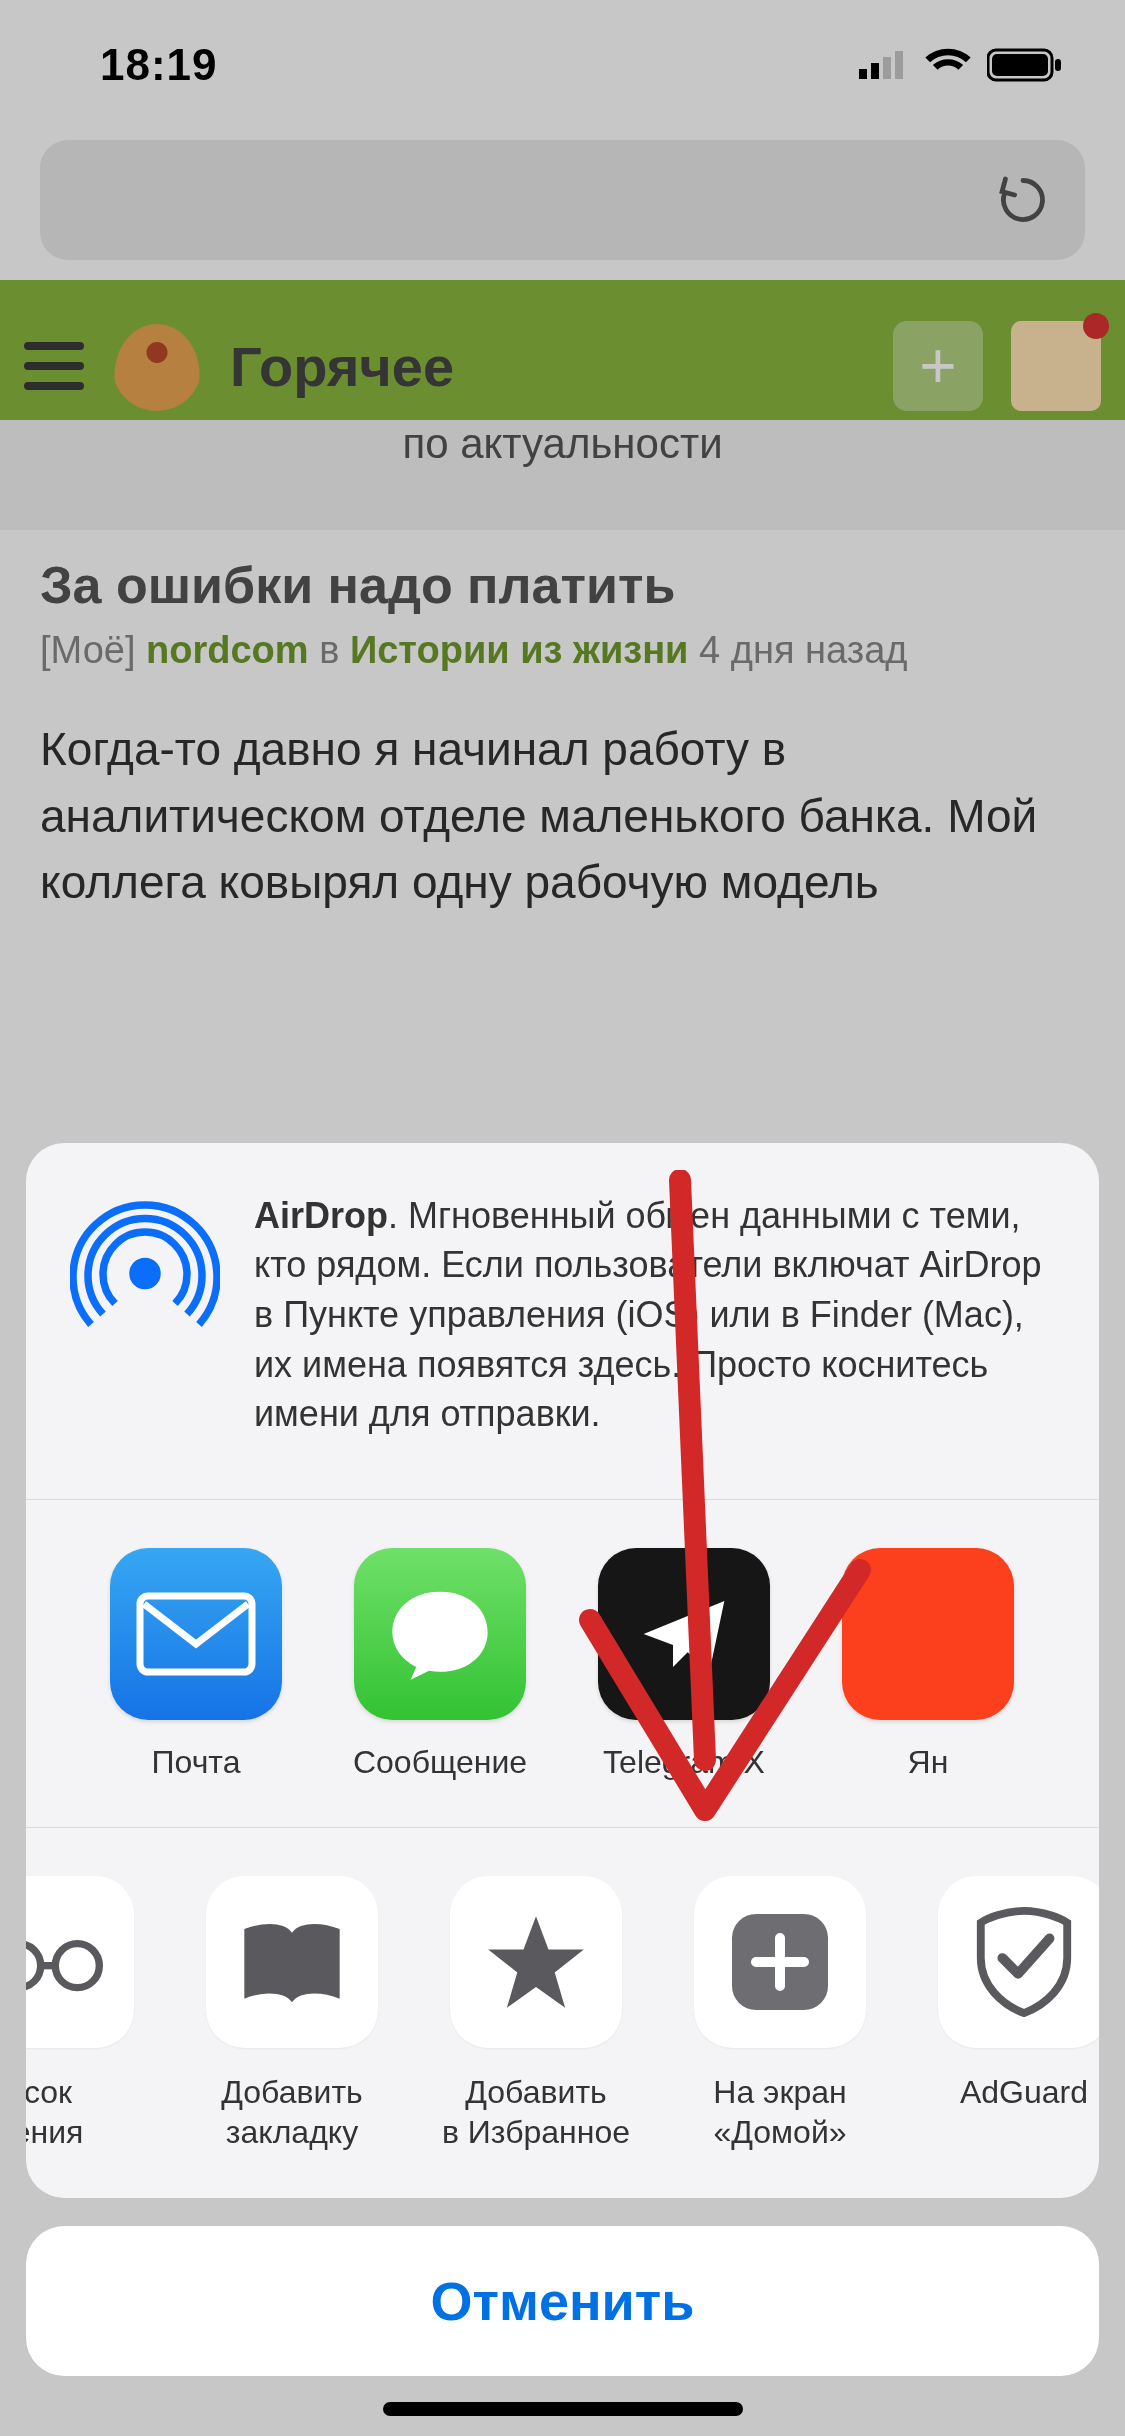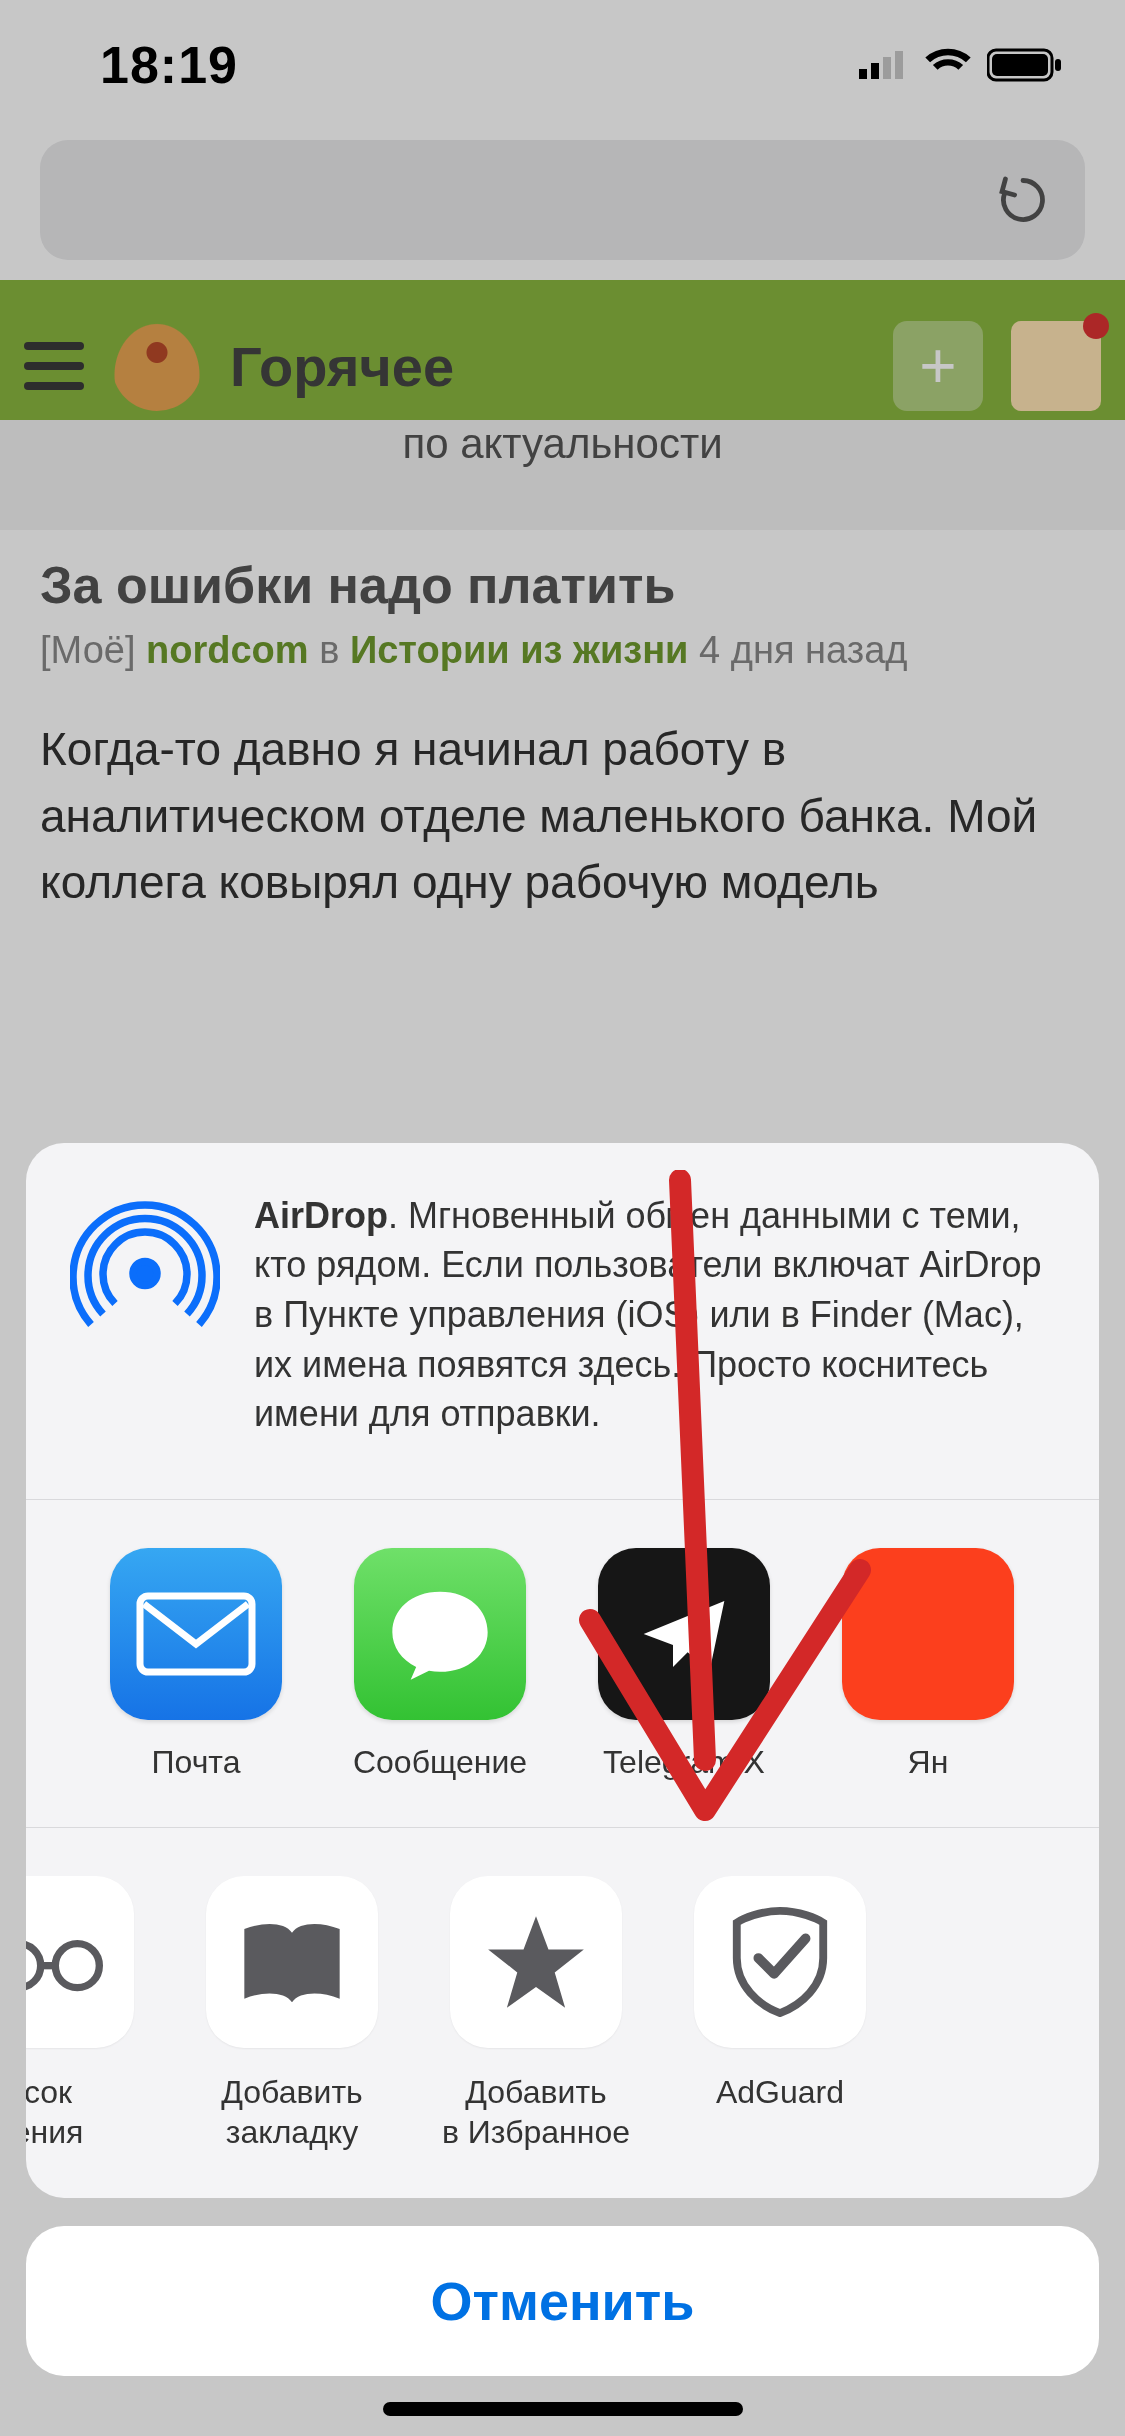--- a/index.html
+++ b/index.html
@@ -3,21 +3,21 @@
 <meta charset="utf-8">
 <style>
   * { margin: 0; padding: 0; box-sizing: border-box; -webkit-font-smoothing: antialiased; }
   html, body { width: 1125px; height: 2436px; font-family: -apple-system, "Helvetica Neue", Arial, sans-serif; background: #fff; overflow: hidden; position: relative; }
 
   
   .backdrop { position: absolute; inset: 0; background: #fff; }
 
   
   .status-bar { position: absolute; top: 0; left: 0; right: 0; height: 130px; display: flex; align-items: center; justify-content: space-between; padding: 0 60px; z-index: 2; }
-  .status-time { font-size: 52px; font-weight: 600; letter-spacing: 1px; margin-left: 40px; }
+  .status-time { font-size: 44px; font-weight: 600; letter-spacing: 1px; margin-left: 40px; }
   .status-right { display: flex; align-items: center; gap: 16px; }
 
   
   .url-bar { position: absolute; top: 140px; left: 40px; right: 40px; height: 120px; background: #e9e9eb; border-radius: 28px; display: flex; align-items: center; justify-content: center; z-index: 2; }
   .url-content { display: flex; align-items: center; gap: 16px; font-size: 46px; color: #333; }
   .reload { position: absolute; right: 36px; top: 50%; transform: translateY(-50%); }
 
   
   .site-header { position: absolute; top: 280px; left: 0; right: 0; height: 172px; background: #8ab73f; display: flex; align-items: center; padding: 0 24px; gap: 28px; z-index: 2; }
   .hamburger { width: 60px; height: 48px; display: flex; flex-direction: column; justify-content: space-between; }
@@ -209,20 +209,29 @@
       <div class="act-cell">
         <div class="act-icon">
           <svg width="104" height="100" viewBox="0 0 50 48">
               <path d="M25 2 31 18 48 18 34 29 39 46 25 36 11 46 16 29 2 18 19 18 Z" fill="#5a5a5e"></path>
             </svg>
         </div>
         <div class="act-label"><span>Добавить</span><br><span>в Избранное</span></div>
       </div>
       <div class="act-cell">
         <div class="act-icon">
+          <svg width="104" height="104" viewBox="0 0 52 52">
+              <rect x="2" y="2" width="48" height="48" rx="12" fill="#6e6e72"></rect>
+              <path d="M26 14 V38 M14 26 H38" stroke="#fff" stroke-width="5" stroke-linecap="round"></path>
+            </svg>
+        </div>
+        <div class="act-label"><span>На экран</span><br><span>«Домой»</span></div>
+      </div>
+      <div class="act-cell">
+        <div class="act-icon">
           <svg width="100" height="110" viewBox="0 0 50 56">
               <path d="M25 2 C15 2 6 6 3 8 V26 c0 14 11 24 22 28 11-4 22-14 22-28 V8 C44 6 35 2 25 2 Z" fill="none" stroke="#5a5a5e" stroke-width="4"></path>
               <path d="M14 26 22 34 38 16" fill="none" stroke="#5a5a5e" stroke-width="5" stroke-linecap="round" stroke-linejoin="round"></path>
             </svg>
         </div>
         <div class="act-label"><span>AdGuard</span><br><span></span></div>
       </div>
     </div>
   </div>
 

